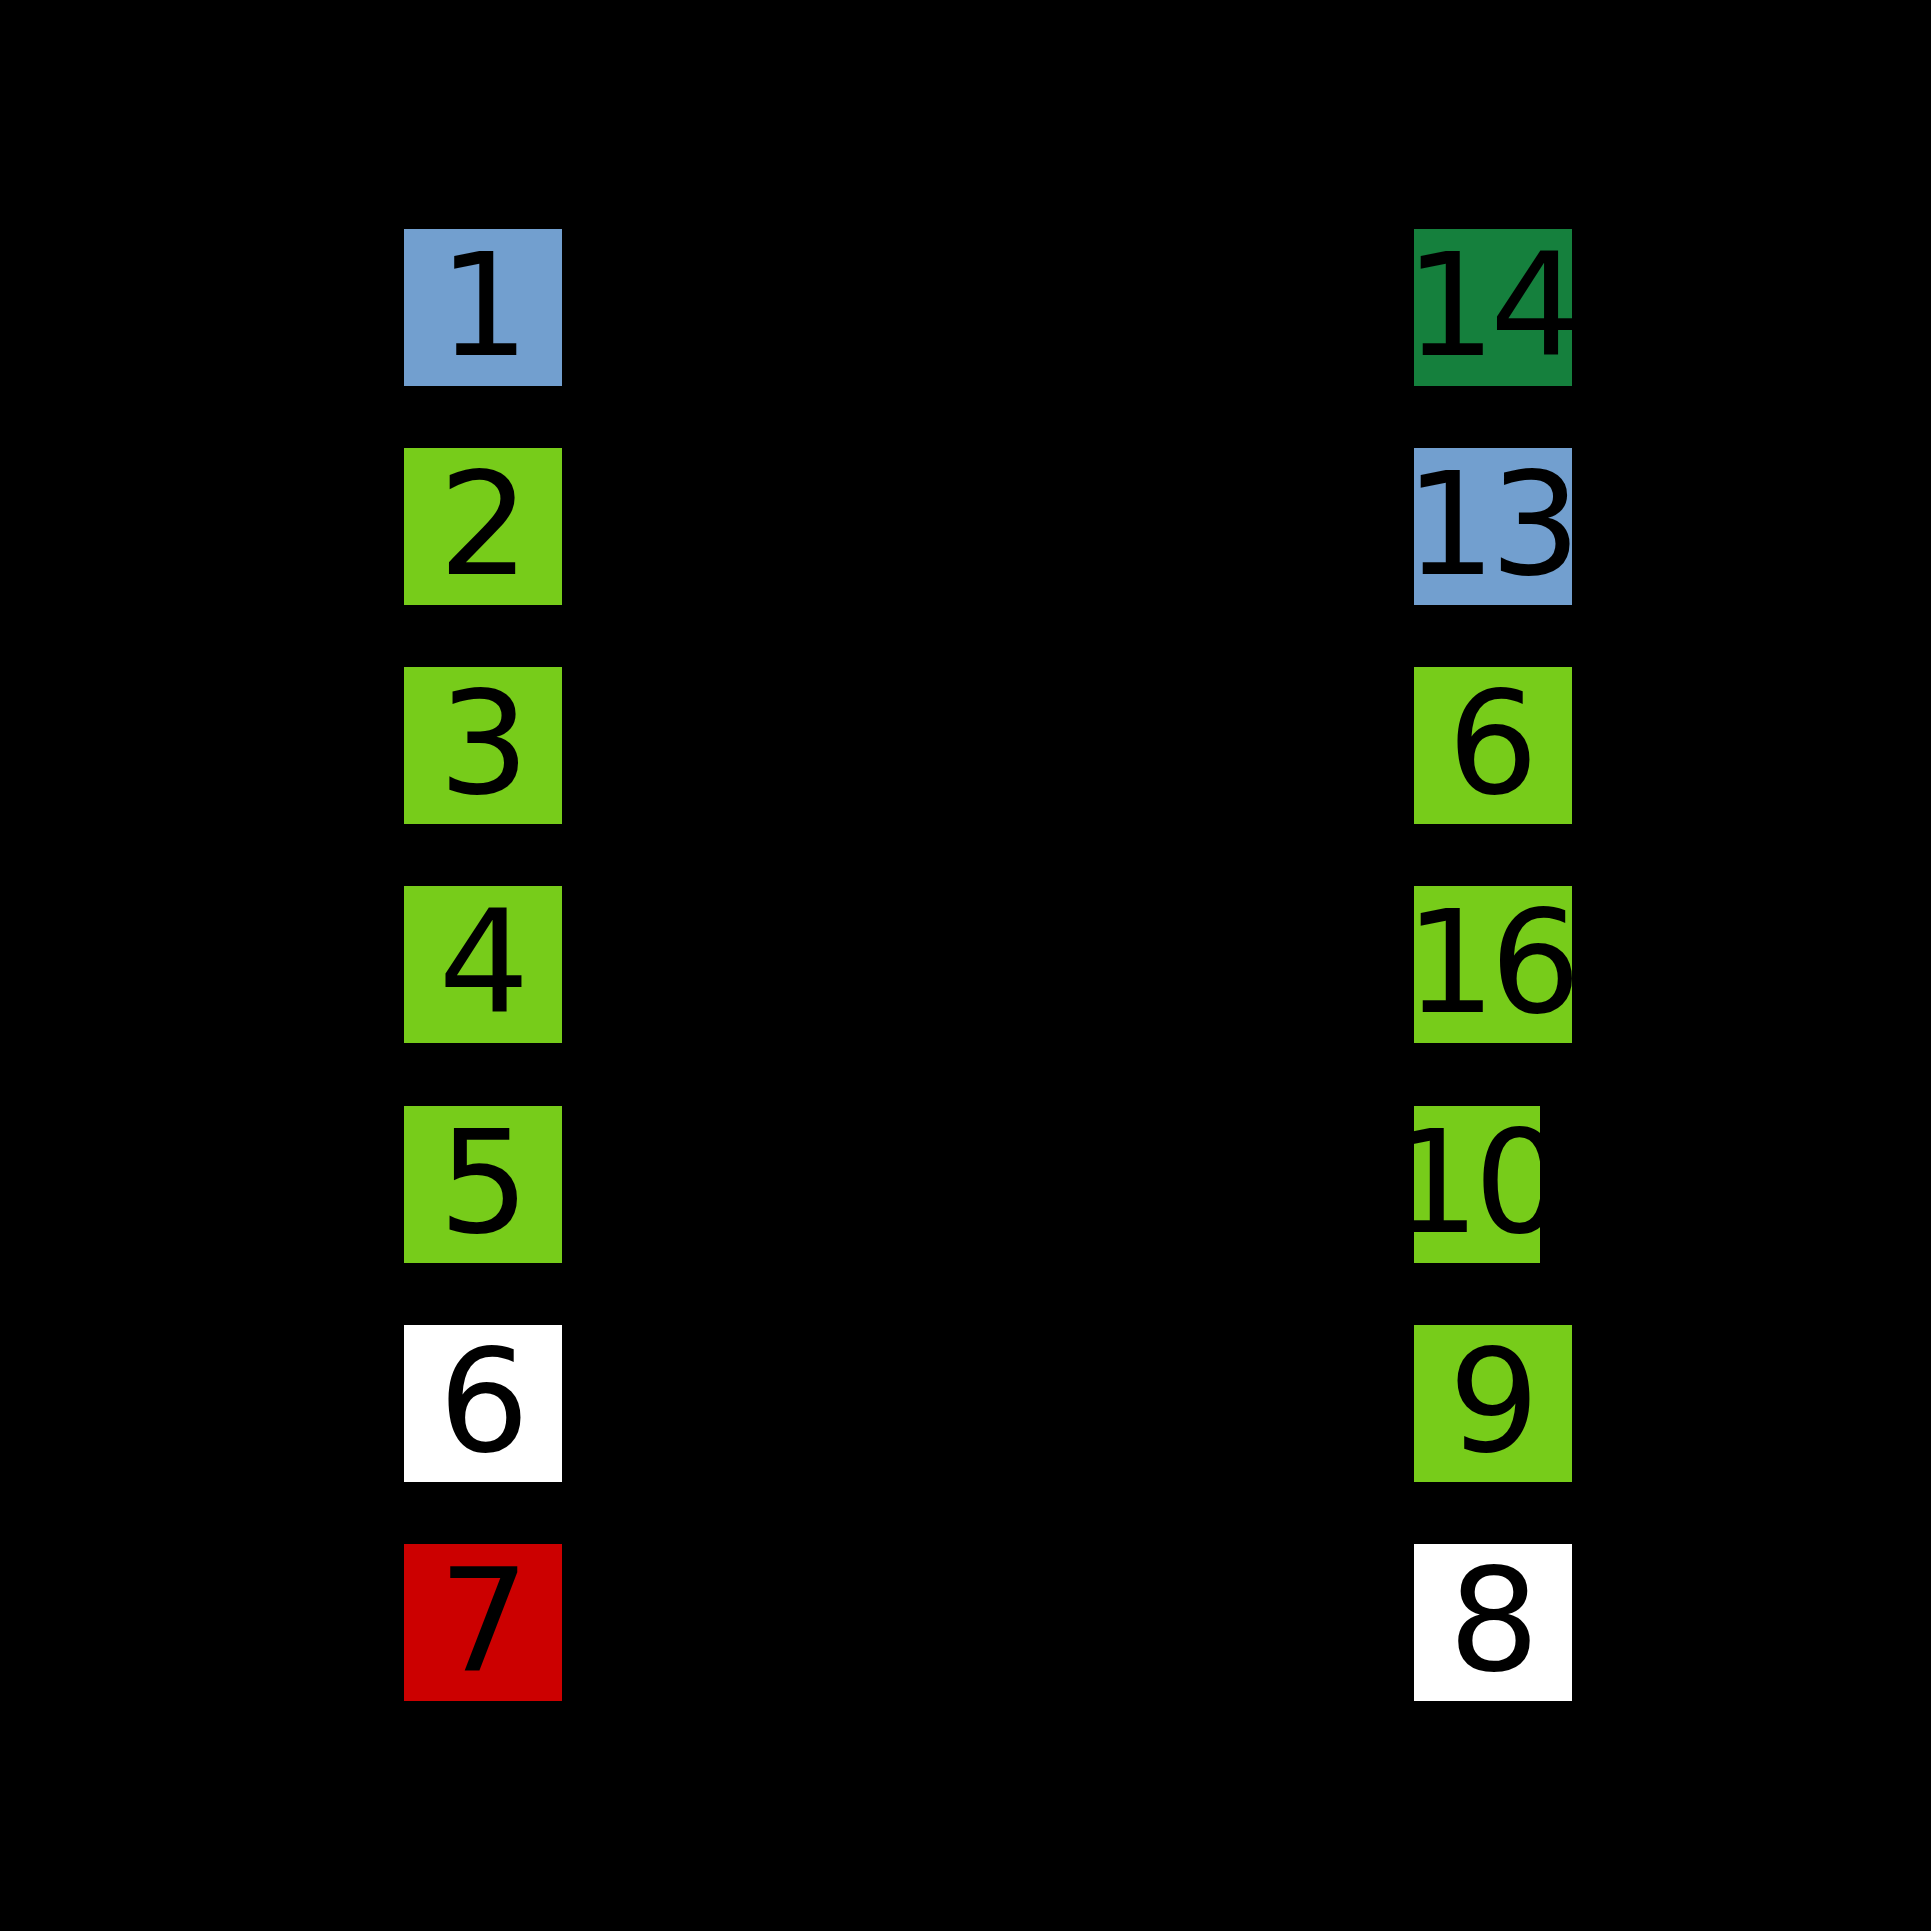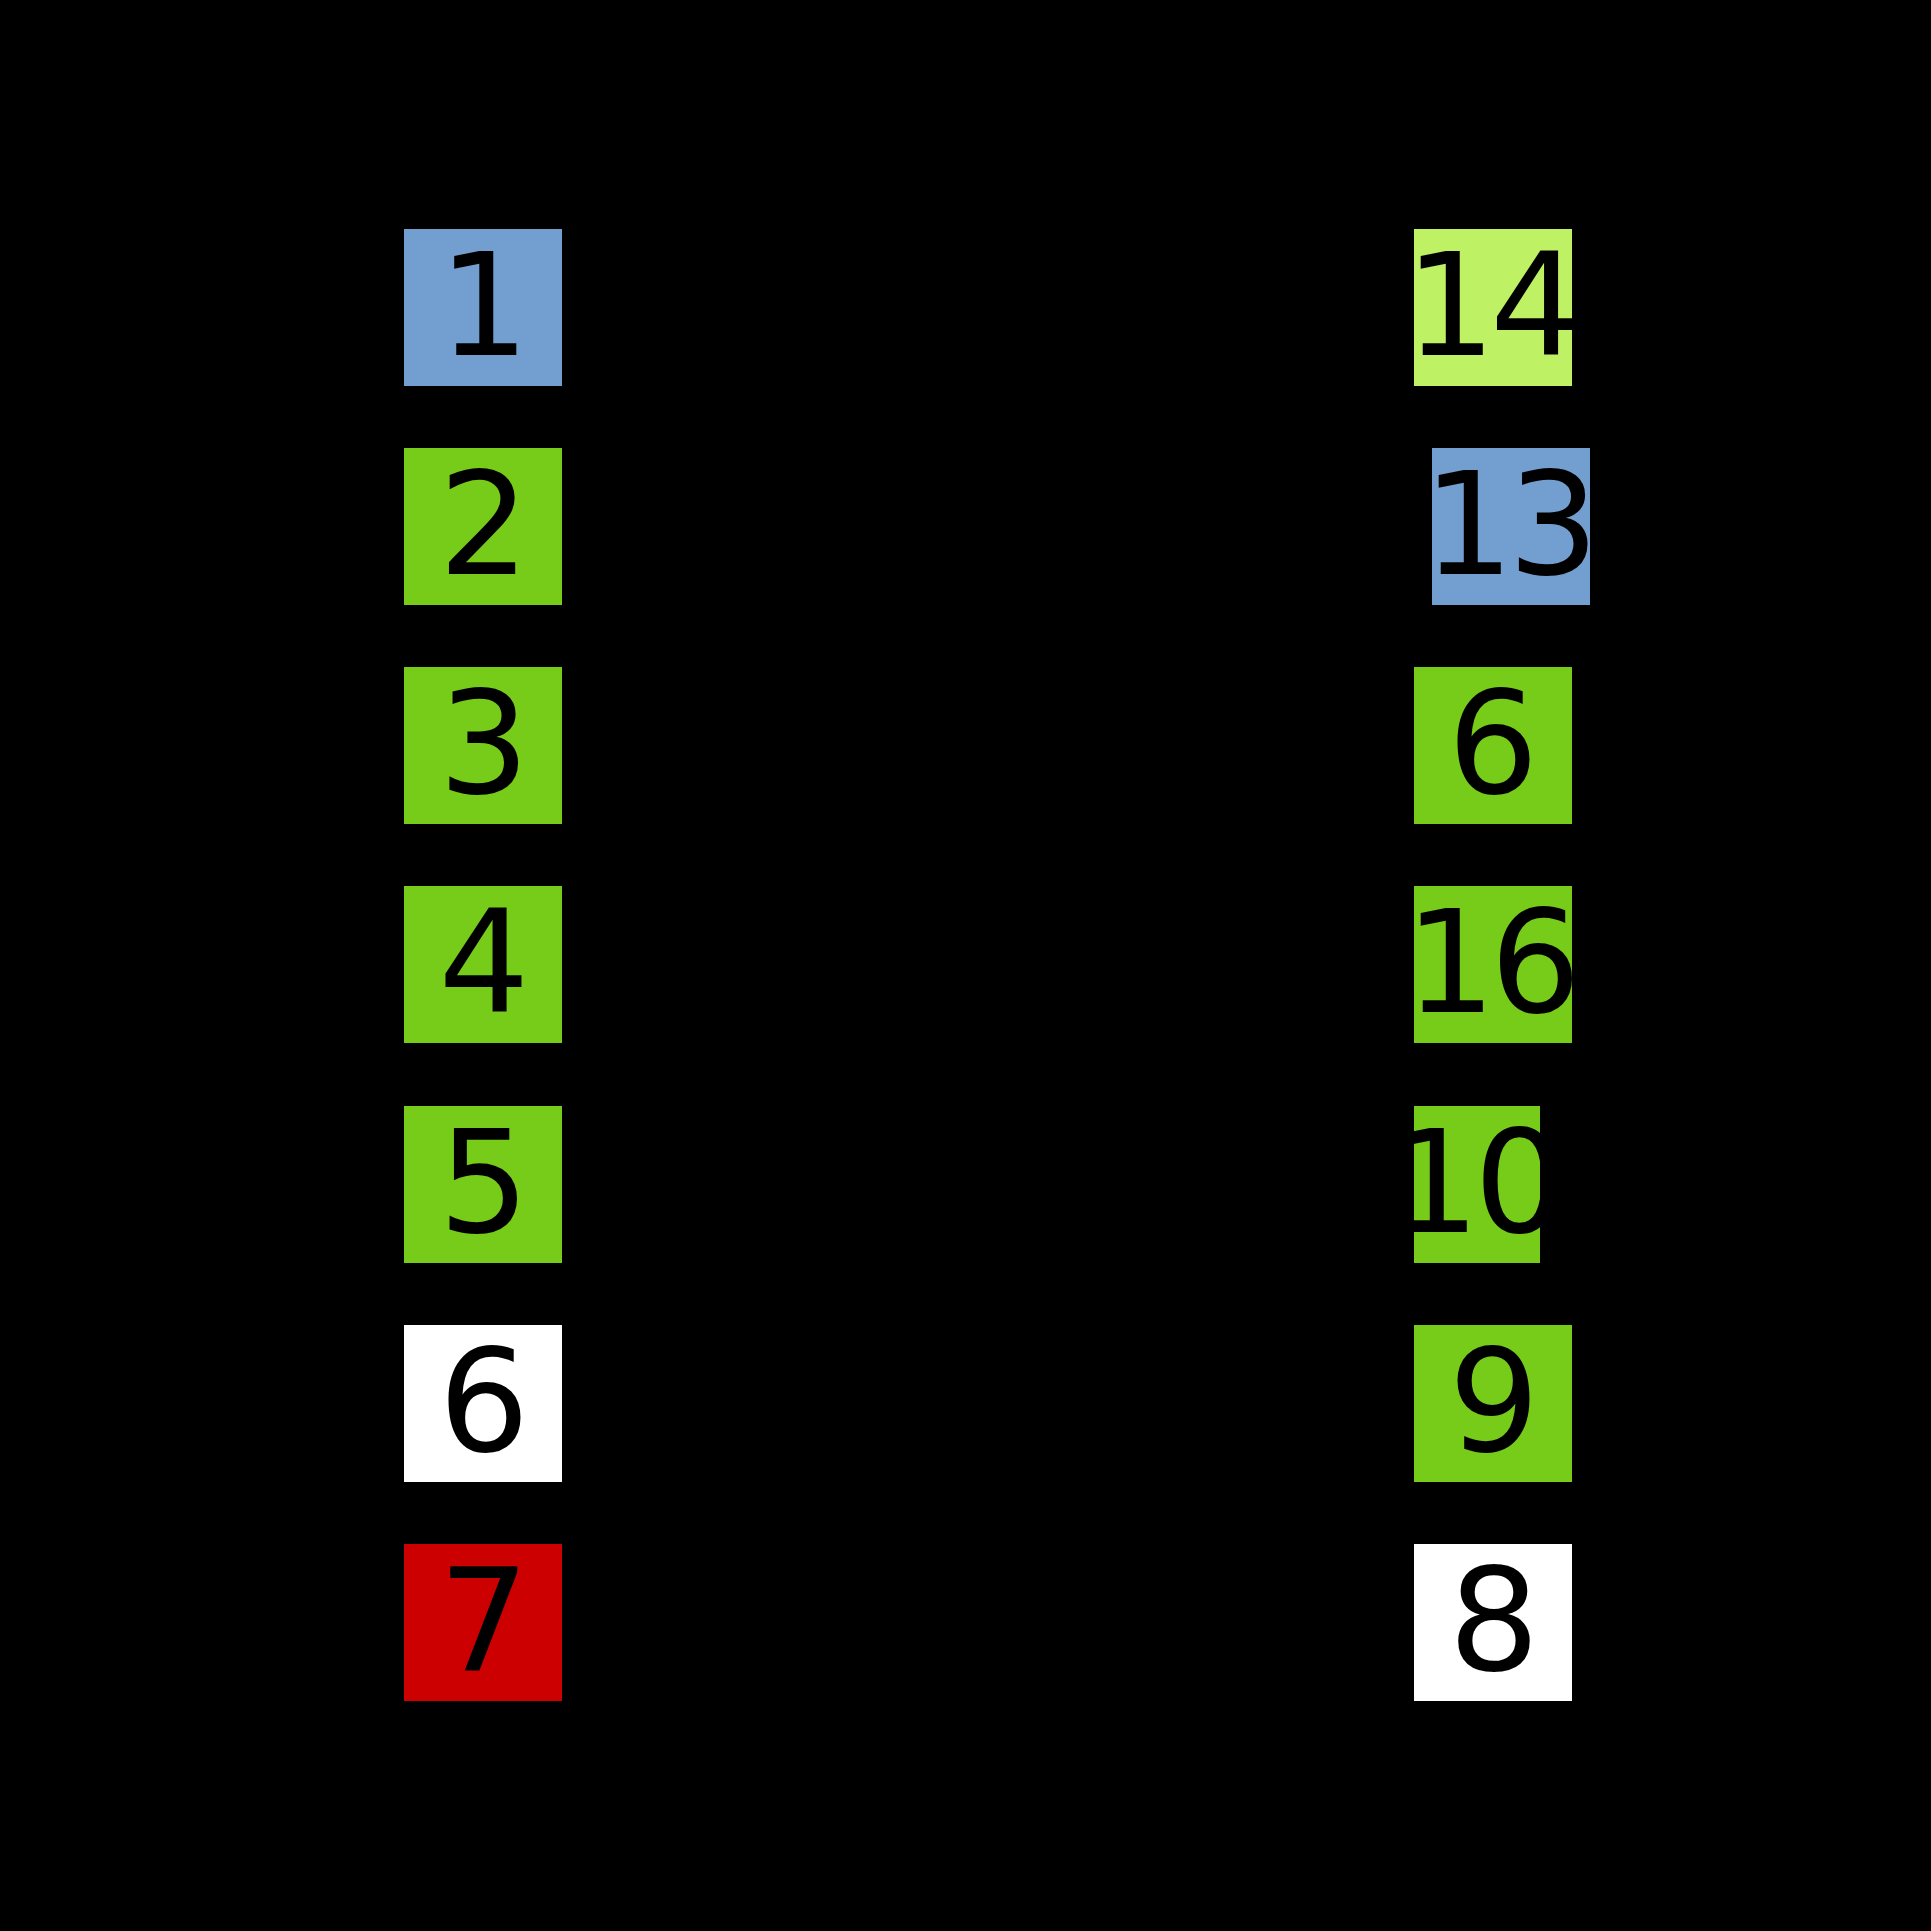--- a/index.html
+++ b/index.html
@@ -71,24 +71,24 @@
         <span class="cell-label">5</span>
       </div>
       <div class="cell" style="left: 0px; top: 1325px; width: 158px; height: 157px; background: rgb(255, 255, 255);">
         <span class="cell-label">6</span>
       </div>
       <div class="cell" style="left: 0px; top: 1544px; width: 158px; height: 157px; background: rgb(204, 0, 0);">
         <span class="cell-label">7</span>
       </div>
     </div>
   <div class="column" id="right-column" style="left: 1414px; width: 158px;">
-      <div class="cell two-digit" style="left: 0px; top: 229px; width: 158px; height: 157px; background: #bef264;">
+      <div class="cell two-digit" style="left: 0px; top: 229px; width: 158px; height: 157px; background: #15803d;">
         <span class="cell-label">14</span>
       </div>
-      <div class="cell two-digit" style="left: 0px; top: 448px; width: 158px; height: 157px; background: rgb(114, 159, 207); margin-left: 18px;">
+      <div class="cell two-digit" style="left: 0px; top: 448px; width: 158px; height: 157px; background: rgb(114, 159, 207);">
         <span class="cell-label">13</span>
       </div>
       <div class="cell two-digit" style="left: 0px; top: 667px; width: 158px; height: 157px; background: rgb(119, 204, 26);">
         <span class="cell-label">6</span>
       </div>
       <div class="cell two-digit" style="left: 0px; top: 886px; width: 158px; height: 157px; background: rgb(119, 204, 26);">
         <span class="cell-label">16</span>
       </div>
       <div class="cell two-digit" style="left: 0px; top: 1106px; width: 126px; height: 157px; background: rgb(119, 204, 26);">
         <span class="cell-label">10</span>

